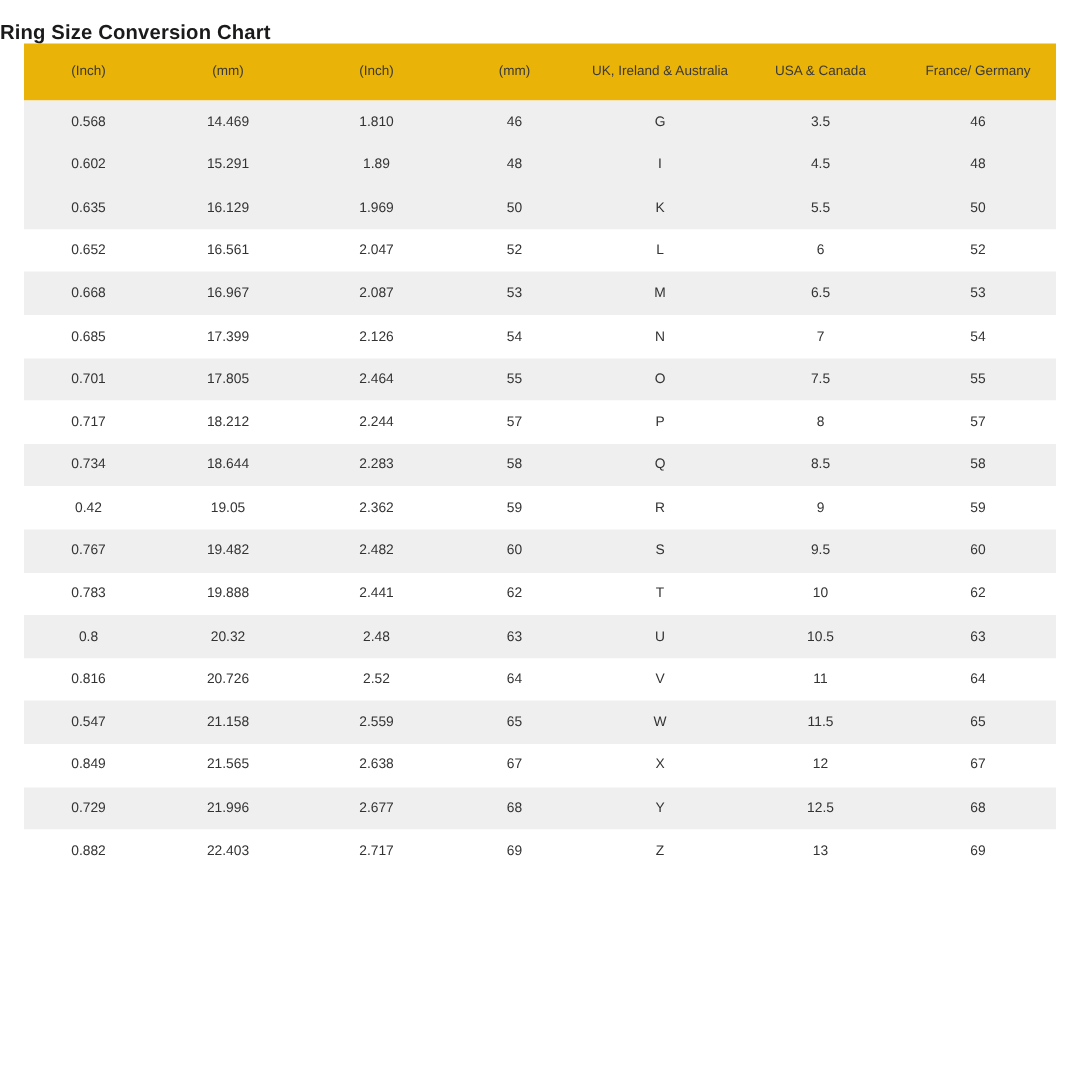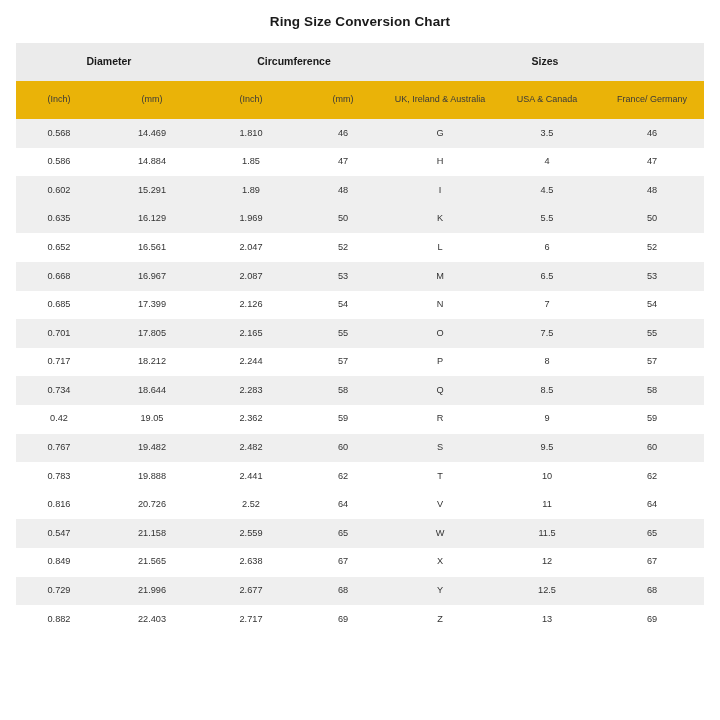--- a/index.html
+++ b/index.html
@@ -14,26 +14,24 @@
     font-family: "Liberation Sans", sans-serif;
     color: #2b2b2b;
     overflow: hidden;
   }
   .page {
     width: 720px;
     height: 720px;
     position: relative;
   }
   .title {
-    text-align: center;
     font-size: 13.5px;
     font-weight: bold;
     color: #1a1a1a;
     padding-top: 14px;
-    padding-bottom: 14px;
     letter-spacing: 0.1px;
   }
   table.chart {
     width: 688px;
     margin: 0 auto;
     border-collapse: collapse;
     table-layout: fixed;
   }
   table.chart td, table.chart th {
     text-align: center;
@@ -85,53 +83,39 @@
     <colgroup>
       <col class="colA">
         <col class="colB">
         <col class="colC">
         <col class="colD">
         <col class="colE">
         <col class="colF">
         <col class="colG">
     </colgroup>
     <tbody>
-      <tr class="group-row">
-        <td colspan="2">Diameter</td>
-        <td colspan="2">Circumference</td>
-        <td colspan="3">Sizes</td>
-      </tr>
       <tr class="sub-row">
         <td>(Inch)</td>
         <td>(mm)</td>
         <td>(Inch)</td>
         <td>(mm)</td>
         <td>UK, Ireland &amp; Australia</td>
         <td>USA &amp; Canada</td>
         <td>France/ Germany</td>
       </tr>
 
       <tr class="data-row shade">
         <td>0.568</td>
         <td>14.469</td>
         <td>1.810</td>
         <td>46</td>
         <td>G</td>
         <td>3.5</td>
         <td>46</td>
       </tr>
-      <tr class="data-row plain">
-        <td>0.586</td>
-        <td>14.884</td>
-        <td>1.85</td>
-        <td>47</td>
-        <td>H</td>
-        <td>4</td>
-        <td>47</td>
-      </tr>
       <tr class="data-row shade">
         <td>0.602</td>
         <td>15.291</td>
         <td>1.89</td>
         <td>48</td>
         <td>I</td>
         <td>4.5</td>
         <td>48</td>
       </tr>
       <tr class="data-row shade">
@@ -166,21 +150,21 @@
         <td>17.399</td>
         <td>2.126</td>
         <td>54</td>
         <td>N</td>
         <td>7</td>
         <td>54</td>
       </tr>
       <tr class="data-row shade">
         <td>0.701</td>
         <td>17.805</td>
-        <td>2.165</td>
+        <td>2.464</td>
         <td>55</td>
         <td>O</td>
         <td>7.5</td>
         <td>55</td>
       </tr>
       <tr class="data-row plain">
         <td>0.717</td>
         <td>18.212</td>
         <td>2.244</td>
         <td>57</td>
@@ -217,20 +201,29 @@
       </tr>
       <tr class="data-row plain">
         <td>0.783</td>
         <td>19.888</td>
         <td>2.441</td>
         <td>62</td>
         <td>T</td>
         <td>10</td>
         <td>62</td>
       </tr>
+      <tr class="data-row shade">
+        <td>0.8</td>
+        <td>20.32</td>
+        <td>2.48</td>
+        <td>63</td>
+        <td>U</td>
+        <td>10.5</td>
+        <td>63</td>
+      </tr>
       <tr class="data-row plain">
         <td>0.816</td>
         <td>20.726</td>
         <td>2.52</td>
         <td>64</td>
         <td>V</td>
         <td>11</td>
         <td>64</td>
       </tr>
       <tr class="data-row shade">

